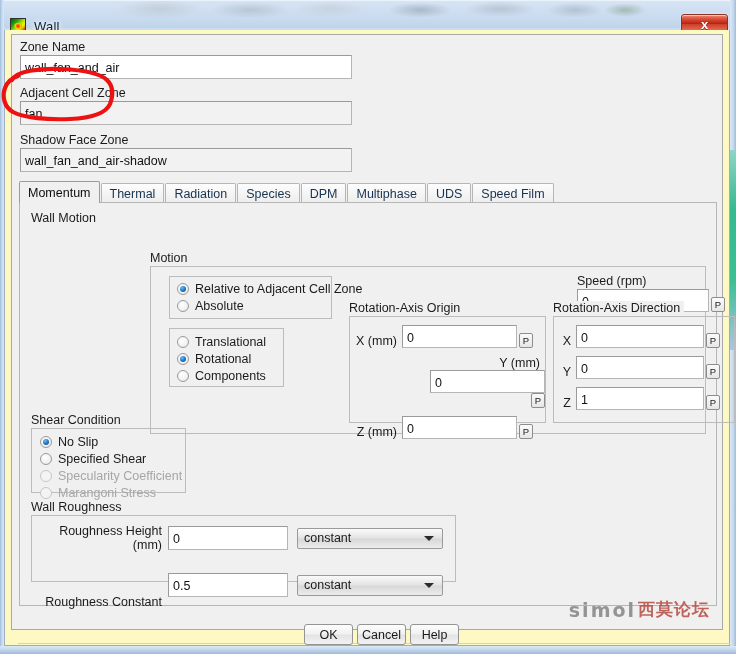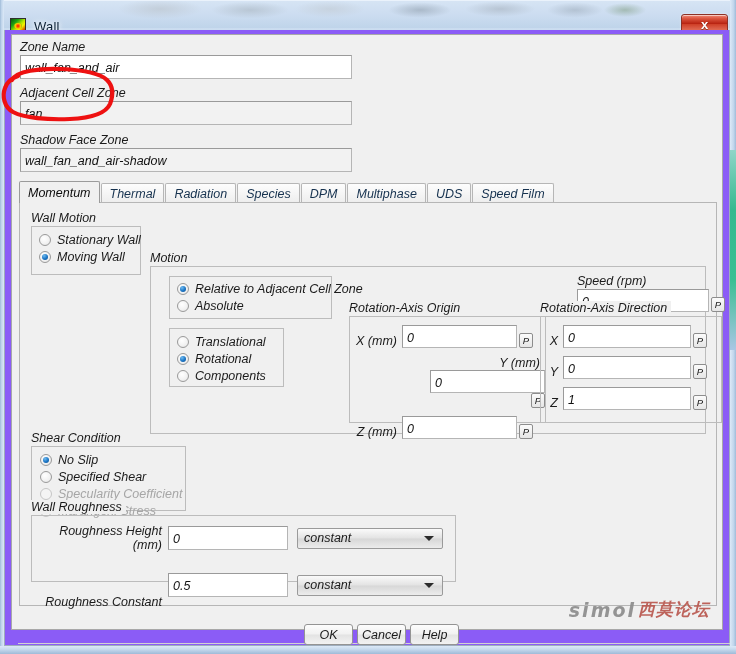--- a/index.html
+++ b/index.html
@@ -73,24 +73,23 @@
     background: linear-gradient(180deg,#f08a78 0%, #d9503a 22%, #b82412 48%, #cf4028 52%, #e8806c 100%);
     box-shadow: inset 0 1px 0 rgba(255,255,255,.55), 0 0 2px rgba(255,255,255,.7);
     display:flex; align-items:center; justify-content:center;
     color:#fff; font-size:13px; font-weight:bold; font-family:"Liberation Sans", sans-serif;
     text-shadow: 0 1px 1px rgba(0,0,0,.45);
   }
 
   
   #dialog {
     position: absolute; left: 4px; top: 30px; width: 726px; height: 616px;
-    background: #8b5cf6;
+    background: #fef9c3;
     border: 1px solid #9eadbd;
     border-top: none;
-    font-style: italic;
   }
   #client {
     position: absolute; left: 6px; top: 4px; width: 712px; height: 596px;
     background: #f0f0f0;
     border: 1px solid #a8a8a8;
   }
 
   .lbl {
     font-size: 12.5px; color: #1b1b1b; font-family: "Liberation Sans", sans-serif;
   }
@@ -253,32 +252,20 @@
       <div class="tab">DPM</div>
       <div class="tab">Multiphase</div>
       <div class="tab">UDS</div>
       <div class="tab">Speed Film</div>
     </div>
 
     <div id="tabpanel">
 
       <div class="grp" style="left:11px;top:8px;width:110px;height:64px;">
         <div class="grp-title">Wall Motion</div>
-        <div class="grp-box">
-          <div style="padding:5px 0 0 7px;">
-            <div class="radio-row">
-              <span class="rad"></span>
-              <span class="rtxt">Stationary Wall</span>
-            </div>
-            <div class="radio-row">
-              <span class="rad on"></span>
-              <span class="rtxt">Moving Wall</span>
-            </div>
-          </div>
-        </div>
       </div>
 
       <div class="grp" style="left:130px;top:8px;width:556px;height:183px;margin-top:40px;">
         <div class="grp-title">Motion</div>
         <div class="grp-box"></div>
 
         <div class="plainbox" style="left:19px;top:25px;width:163px;height:43px;">
           <div style="padding:4px 0 0 7px;">
             <div class="radio-row">
               <span class="rad on"></span>
@@ -330,21 +317,21 @@
               </div>
               <div style="display:flex;align-items:flex-end;">
                 <span class="lbl" style="width:50px;text-align:right;padding-right:5px;">Z (mm)</span>
                 <span class="tinput" style="width:115px;height:23px;">0</span>
                 <span class="pbtn" style="margin-left:2px;">P</span>
               </div>
             </div>
           </div>
         </div>
 
-        <div class="grp" style="left:390px;top:50px;width:182px;height:122px;">
+        <div class="grp" style="left:403px;top:50px;width:182px;height:122px;">
           <div class="grp-title">Rotation-Axis Direction</div>
           <div class="grp-box">
             <div style="padding:8px 0 0 2px;">
               <div style="display:flex;align-items:flex-end;margin-bottom:8px;">
                 <span class="lbl" style="width:20px;text-align:right;padding-right:5px;">X</span>
                 <span class="tinput" style="width:128px;height:23px;">0</span>
                 <span class="pbtn" style="margin-left:2px;">P</span>
               </div>
               <div style="display:flex;align-items:flex-end;margin-bottom:8px;">
                 <span class="lbl" style="width:20px;text-align:right;padding-right:5px;">Y</span>
@@ -354,21 +341,21 @@
               <div style="display:flex;align-items:flex-end;">
                 <span class="lbl" style="width:20px;text-align:right;padding-right:5px;">Z</span>
                 <span class="tinput" style="width:128px;height:23px;">1</span>
                 <span class="pbtn" style="margin-left:2px;">P</span>
               </div>
             </div>
           </div>
         </div>
       </div>
 
-      <div class="grp" style="left:11px;top:228px;width:155px;height:80px;padding-left:27px;">
+      <div class="grp" style="left:11px;top:210px;width:155px;height:80px;padding-left:27px;">
         <div class="grp-title">Shear Condition</div>
         <div class="grp-box">
           <div style="padding:5px 0 0 8px;">
             <div class="radio-row">
               <span class="rad on"></span>
               <span class="rtxt">No Slip</span>
             </div>
             <div class="radio-row">
               <span class="rad"></span>
               <span class="rtxt">Specified Shear</span>

